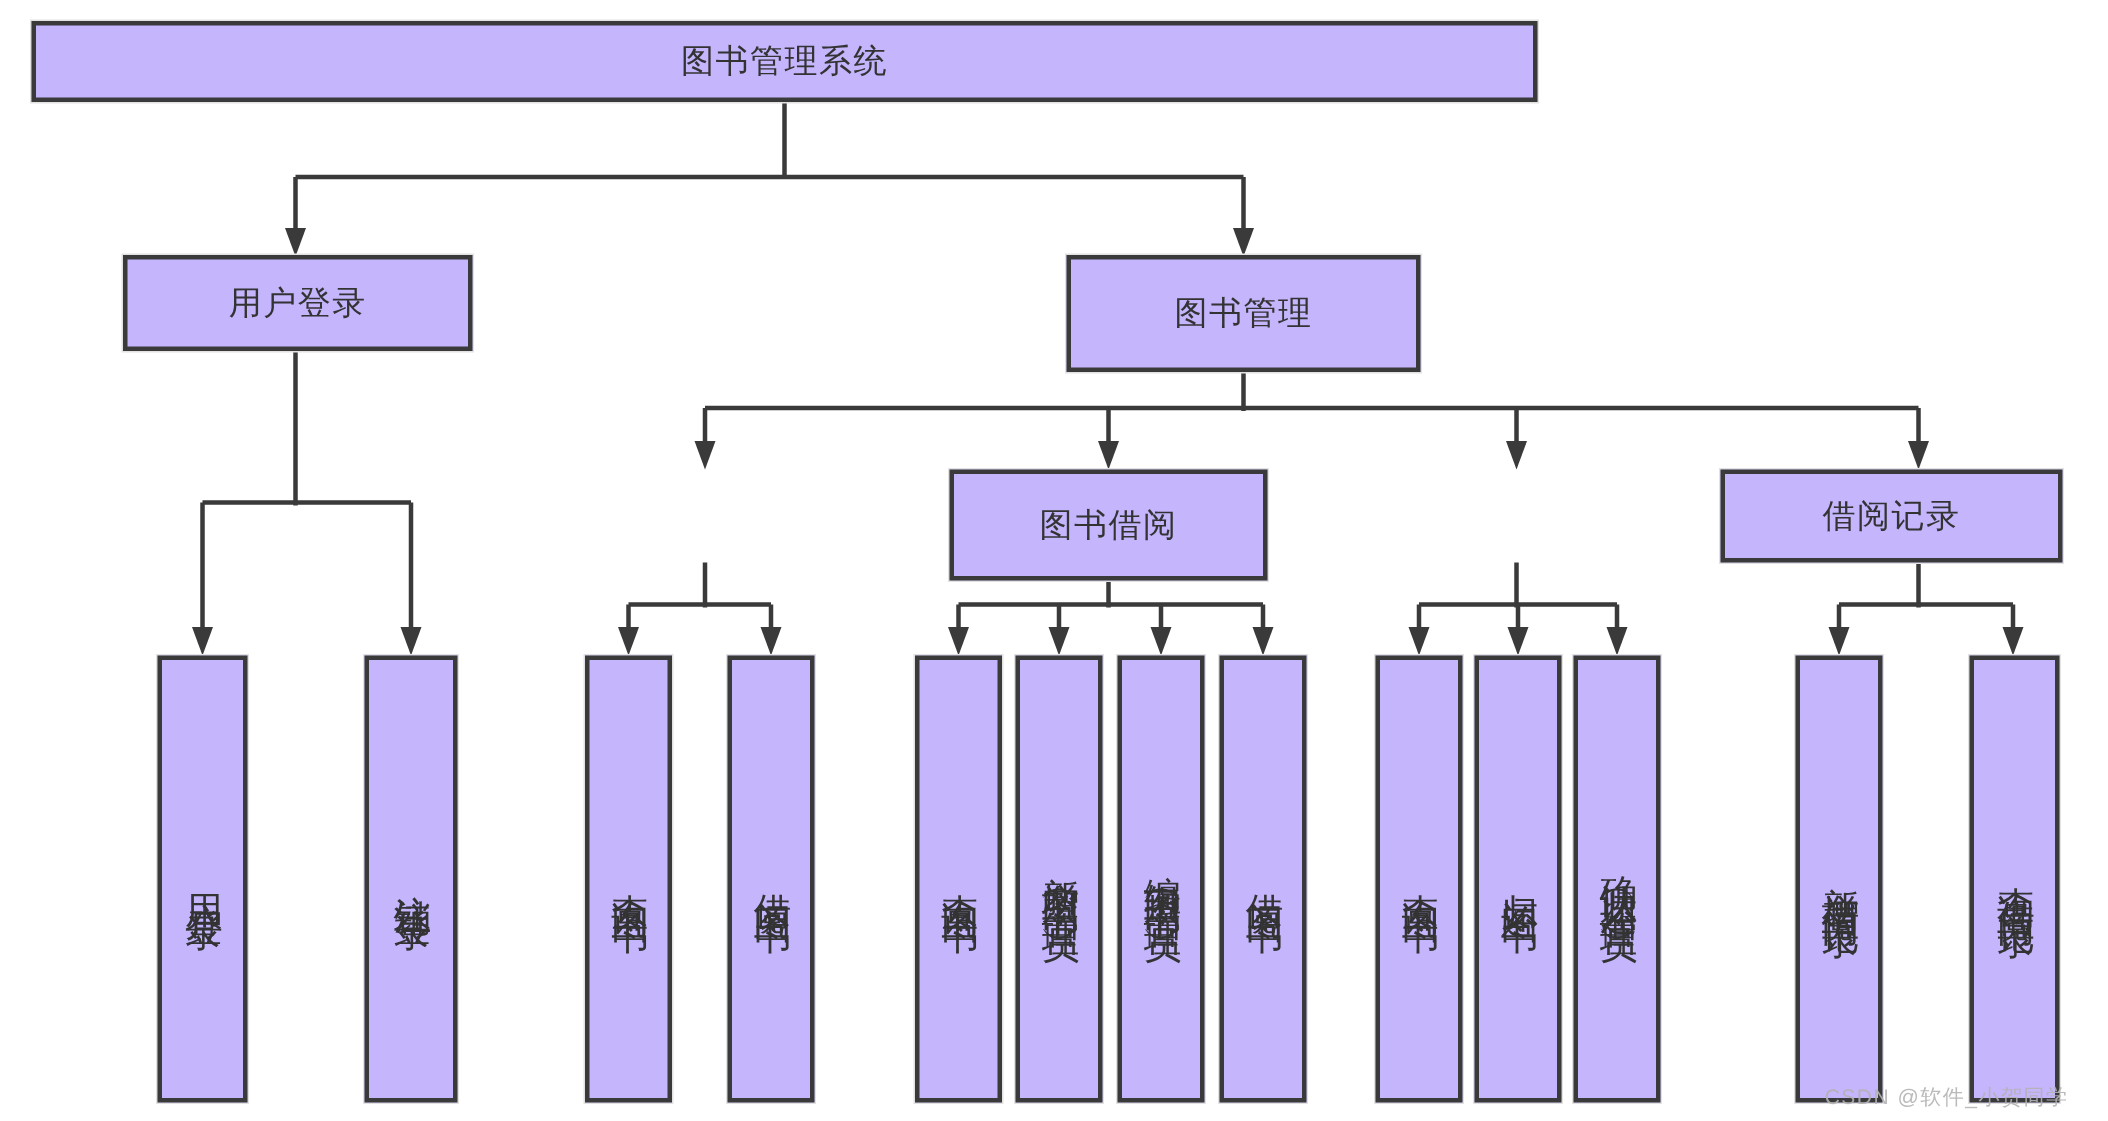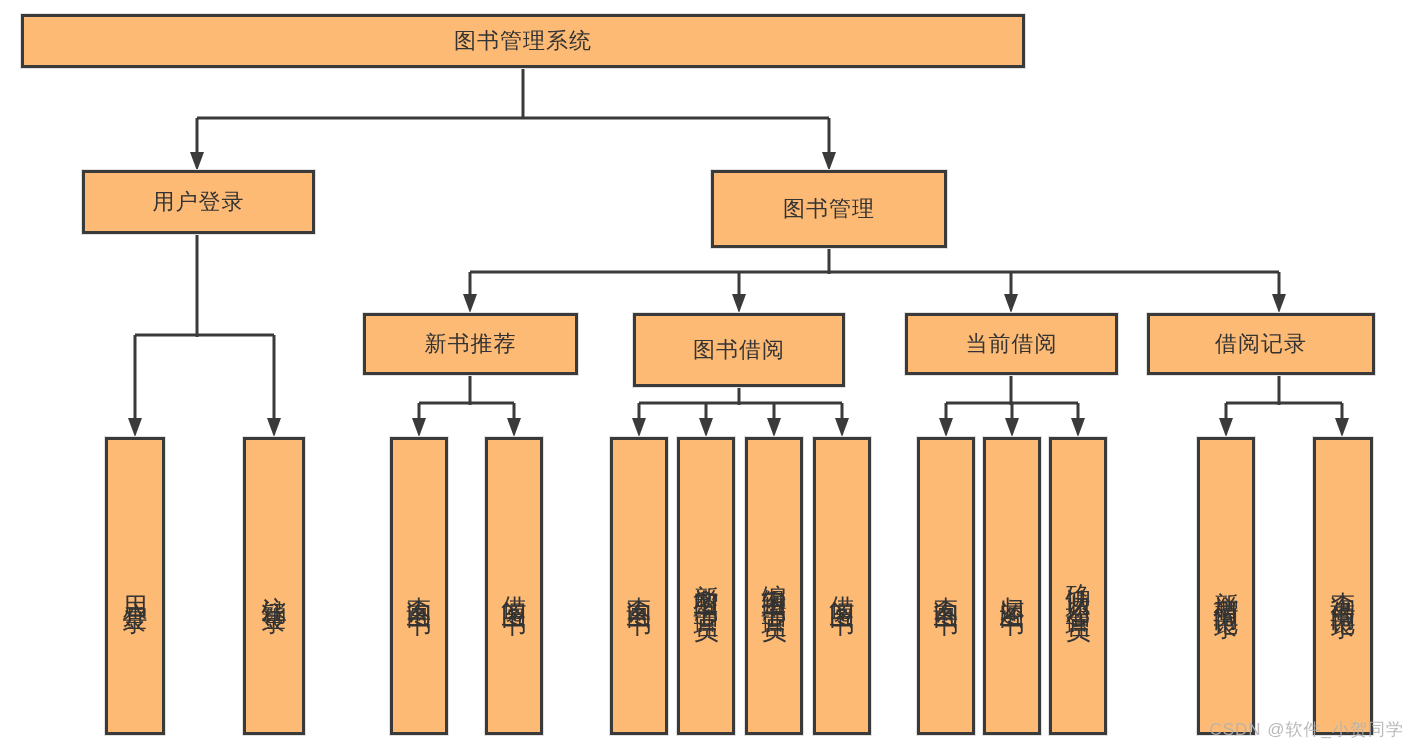--- a/index.html
+++ b/index.html
@@ -1,34 +1,34 @@
 <!DOCTYPE html>
 <html><head>
 <meta charset="utf-8">
 <style>
   *{margin:0;padding:0;box-sizing:border-box}
   html,body{width:1405px;height:747px;background:#ffffff;overflow:hidden}
   body{font-family:"Liberation Sans","DejaVu Sans",sans-serif;color:#333}
   .stage{position:absolute;left:0;top:0;width:1405px;height:747px;background:#fff}
   .box{
-    position:absolute;background:#fdba74;border:3px solid #3a3a3a;
+    position:absolute;background:#c4b5fd;border:3px solid #3a3a3a;
     display:flex;align-items:center;justify-content:center;
     color:#333;box-shadow:0 0 0 1px #e2e2e2;
   }
   .h{font-size:22px;letter-spacing:1px;white-space:nowrap}
   .v{
     writing-mode:vertical-lr;text-orientation:upright;
     font-size:25px;letter-spacing:5px;line-height:1;
   }
   svg.wires{position:absolute;left:0;top:0;pointer-events:none}
   svg.wires path{stroke:#3a3a3a;stroke-width:3;fill:none}
   svg.wires polygon{fill:#3a3a3a;stroke:none}
   .watermark{
-    position:absolute;right:1px;bottom:6px;
-    font-size:17px;color:rgba(178,178,178,0.9);letter-spacing:1px;white-space:nowrap;margin-left:29px;
+    position:absolute;right:26px;bottom:6px;
+    font-size:14px;color:rgba(178,178,178,0.9);letter-spacing:1px;white-space:nowrap;margin-left:29px;
   }
 </style>
 </head>
 <body>
 
 <div class="stage">
 
   <svg class="wires" width="1405" height="747" viewBox="0 0 1405 747">
     <g>
       <path d="M523 68 V118 M197 118 H829 M197 118 V153 M829 118 V153"></path>
@@ -70,23 +70,21 @@
       <polygon points="1219,418 1233,418 1226,437"></polygon>
       <polygon points="1335,418 1349,418 1342,437"></polygon>
     </g>
   </svg>
 
   <div class="box h" style="left:21px;top:14px;width:1004px;height:54px">图书管理系统</div>
 
   <div class="box h" style="left:82px;top:170px;width:233px;height:64px">用户登录</div>
   <div class="box h" style="left:711px;top:170px;width:236px;height:78px">图书管理</div>
 
-  <div class="box h" style="left:363px;top:313px;width:215px;height:62px">新书推荐</div>
   <div class="box h" style="left:633px;top:313px;width:212px;height:74px">图书借阅</div>
-  <div class="box h" style="left:905px;top:313px;width:213px;height:62px">当前借阅</div>
   <div class="box h" style="left:1147px;top:313px;width:228px;height:62px">借阅记录</div>
 
   <div class="box v" style="left:105px;top:437px;width:60px;height:298px">用户登录</div>
   <div class="box v" style="left:243px;top:437px;width:62px;height:298px">注销登录</div>
   <div class="box v" style="left:390px;top:437px;width:58px;height:298px">查询图书</div>
   <div class="box v" style="left:485px;top:437px;width:58px;height:298px">借阅图书</div>
   <div class="box v" style="left:610px;top:437px;width:58px;height:298px">查询图书</div>
   <div class="box v" style="left:677px;top:437px;width:58px;height:298px">新增图书（管理员）</div>
   <div class="box v" style="left:745px;top:437px;width:58px;height:298px">编辑图书（管理员）</div>
   <div class="box v" style="left:813px;top:437px;width:58px;height:298px">借阅图书</div>

